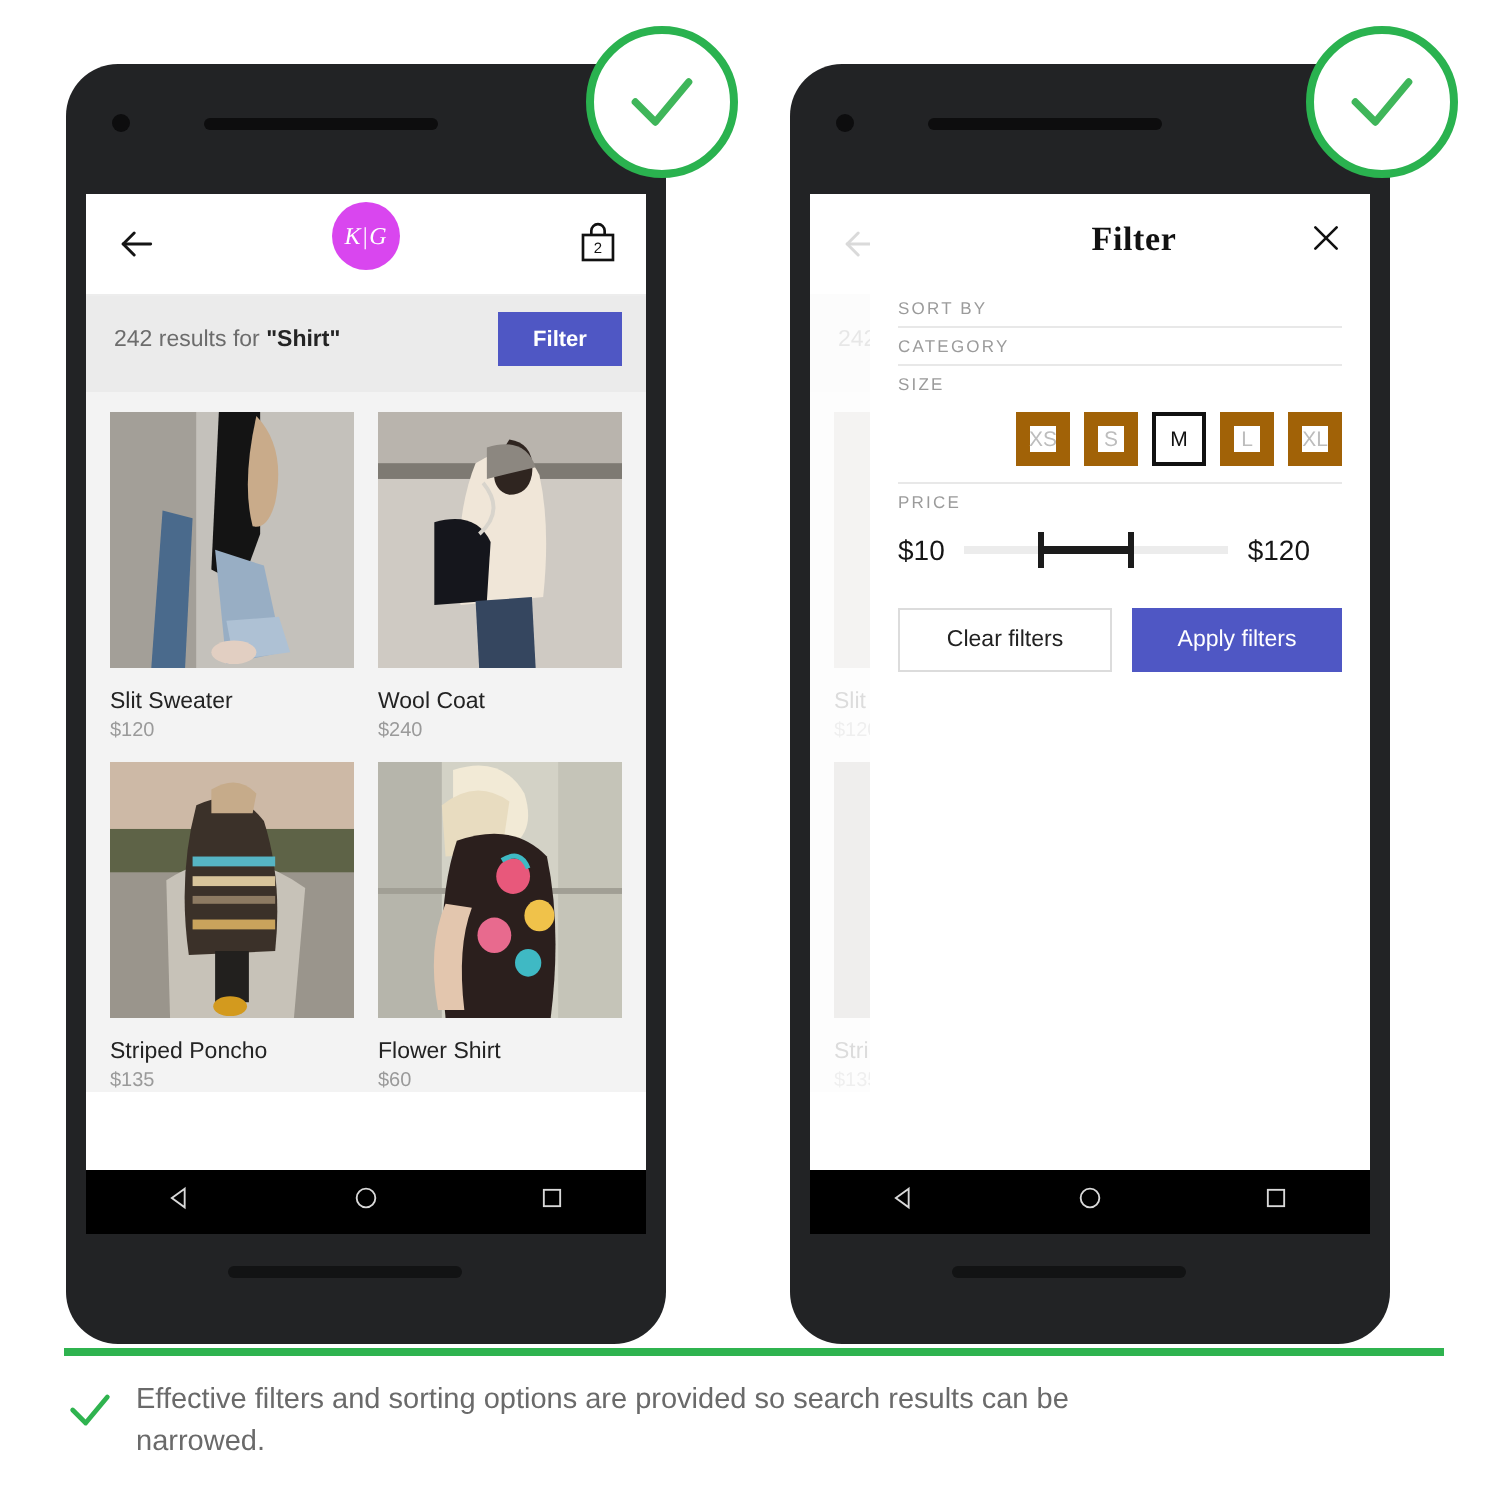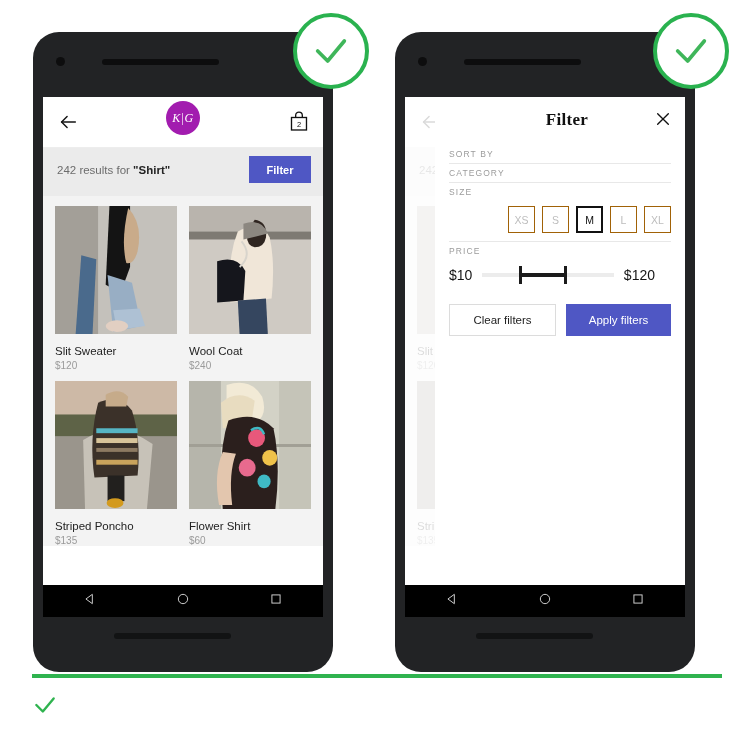--- a/index.html
+++ b/index.html
@@ -81,21 +81,21 @@
     color: #151515;
   }
   .logo-circle {
     position: absolute;
     left: 50%;
     transform: translateX(-50%);
     top: 4px;
     width: 34px;
     height: 34px;
     border-radius: 50%;
-    background: #a21caf;
+    background: #d946ef;
     color: #fff;
     font-family: "Liberation Serif", serif;
     font-style: italic;
     font-size: 12px;
     display: flex;
     align-items: center;
     justify-content: center;
     letter-spacing: 0.5px;
   }
   .bag-icon {
@@ -248,21 +248,21 @@
   }
 
   .size-row {
     display: flex;
     justify-content: flex-end;
     gap: 7px;
     margin: 9px 0 8px 0;
   }
   .size-box {
     width: 27px; height: 27px;
-    border: 1px solid #a16207;
+    border: 7px solid #a16207;
     color: #bdbdbd;
     font-size: 10.5px;
     display: flex;
     align-items: center;
     justify-content: center;
     background: #fff;
     box-sizing: border-box;
   }
   .size-box.selected {
     border: 2px solid #111;
@@ -679,13 +679,14 @@
   </svg>
 </div>
 
 <div class="green-rule"></div>
 <div class="footer">
   <span class="footer-check">
     <svg viewBox="0 0 24 24" fill="none" stroke="currentColor" stroke-width="2.2" stroke-linecap="round" stroke-linejoin="round">
       <polyline points="4,12 10,18 20,6"></polyline>
     </svg>
   </span>
+  <span class="footer-text">Effective filters and sorting options are provided so search results can be narrowed.</span>
 </div>
 
 </body></html>

